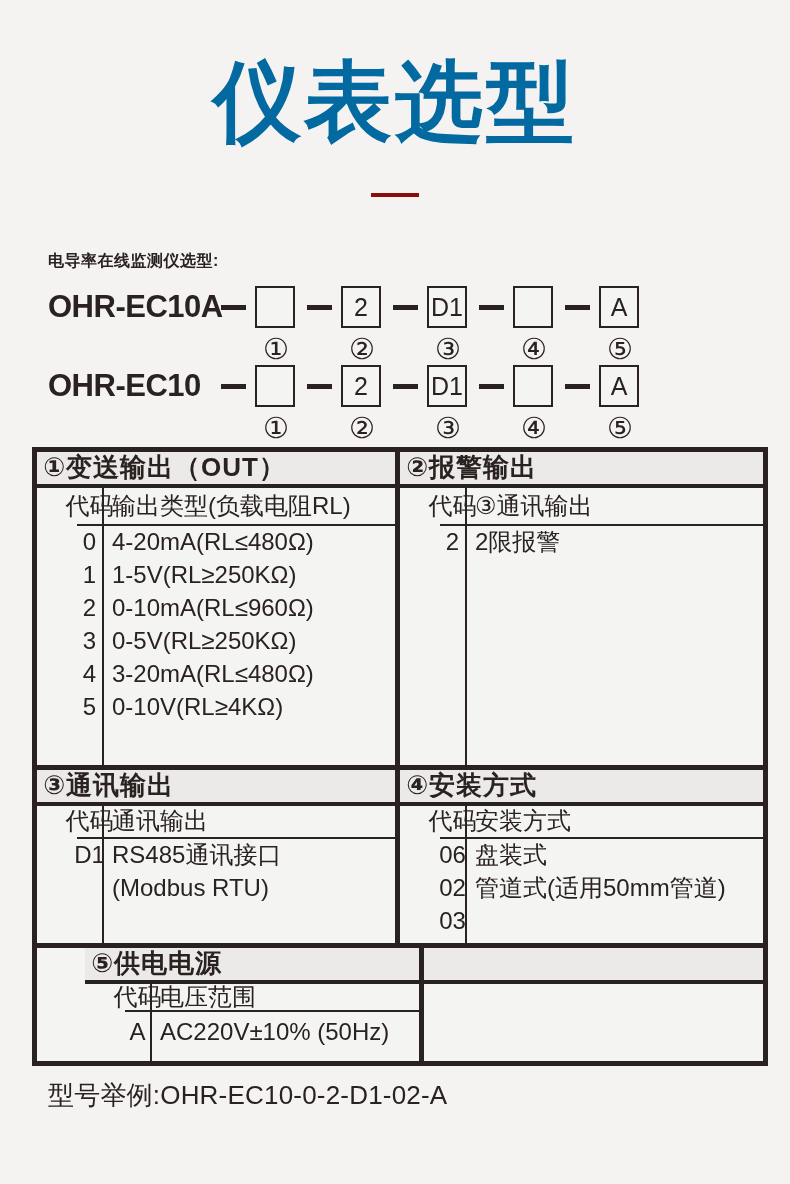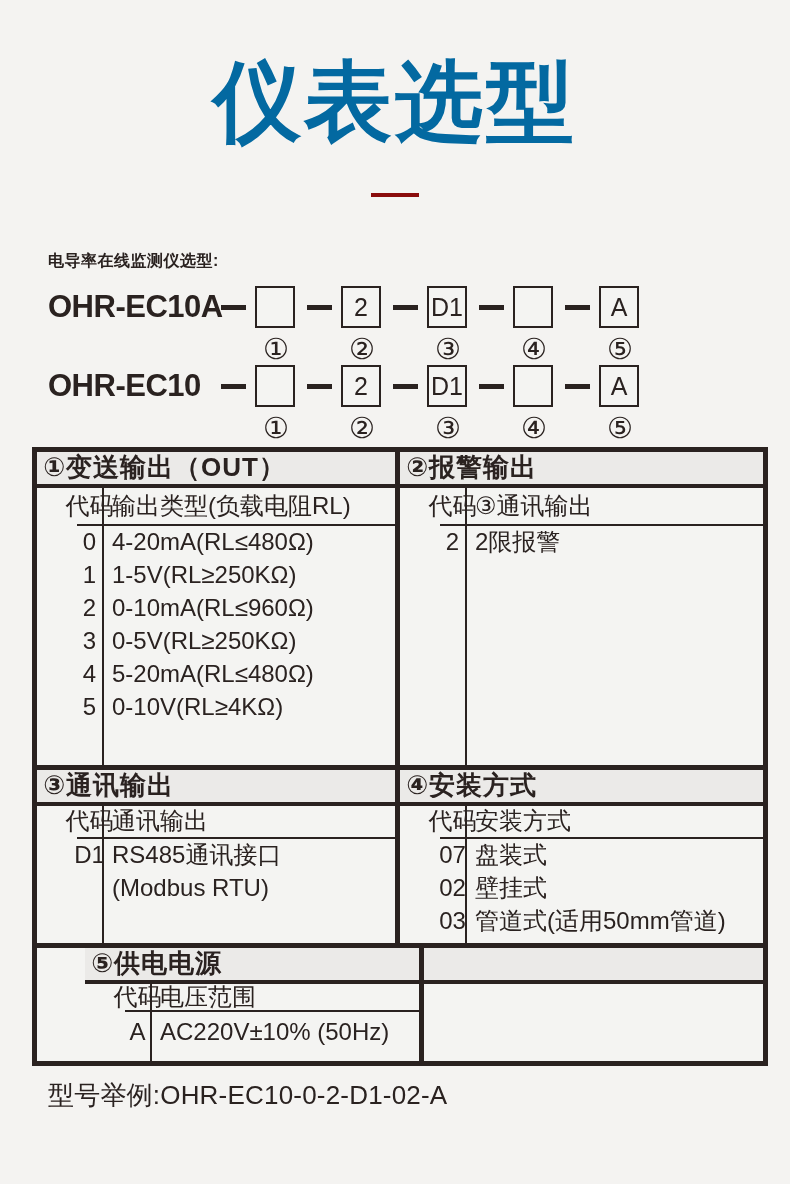--- a/index.html
+++ b/index.html
@@ -211,21 +211,21 @@
           <div class="cell data">4</div>
           <div class="cell data">5</div>
           <div class="fill"></div>
         </div>
         <div class="col desc">
           <div class="cell head">输出类型(负载电阻RL)</div>
           <div class="cell data">4-20mA(RL≤480Ω)</div>
           <div class="cell data">1-5V(RL≥250KΩ)</div>
           <div class="cell data">0-10mA(RL≤960Ω)</div>
           <div class="cell data">0-5V(RL≥250KΩ)</div>
-          <div class="cell data">5-20mA(RL≤480Ω)</div>
+          <div class="cell data">3-20mA(RL≤480Ω)</div>
           <div class="cell data">0-10V(RL≥4KΩ)</div>
           <div class="fill"></div>
         </div>
       </div>
     </div>
     <div class="half">
       <div class="sec-title">②报警输出</div>
       <div class="sec-body">
         <div class="col code">
           <div class="cell head">代码</div>
@@ -257,29 +257,28 @@
           <div class="cell data">(Modbus RTU)</div>
           <div class="fill"></div>
         </div>
       </div>
     </div>
     <div class="half">
       <div class="sec-title">④安装方式</div>
       <div class="sec-body">
         <div class="col code">
           <div class="cell head">代码</div>
-          <div class="cell data">07</div>
+          <div class="cell data">06</div>
           <div class="cell data">02</div>
           <div class="cell data">03</div>
           <div class="fill"></div>
         </div>
         <div class="col desc">
           <div class="cell head">安装方式</div>
           <div class="cell data">盘装式</div>
-          <div class="cell data">壁挂式</div>
           <div class="cell data">管道式(适用50mm管道)</div>
           <div class="fill"></div>
         </div>
       </div>
     </div>
   </div>
 
   <div class="band b3">
     <div class="half left">
       <div class="sec-title">⑤供电电源</div>

